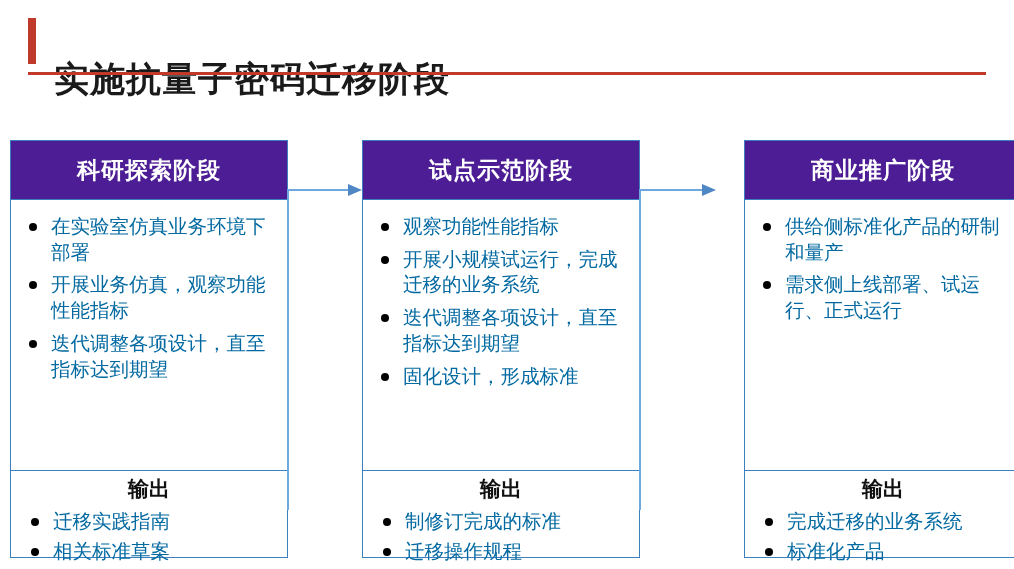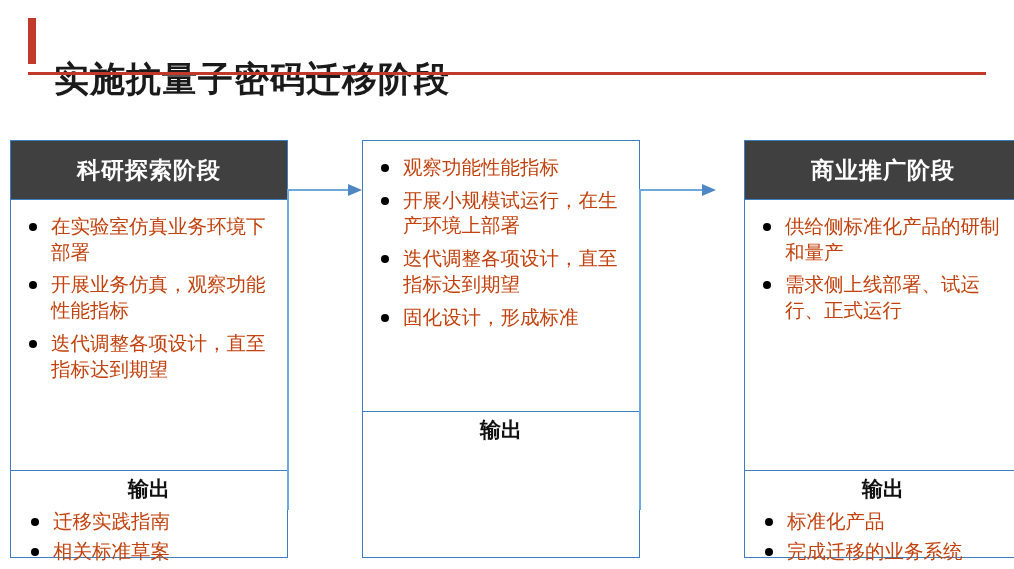--- a/index.html
+++ b/index.html
@@ -60,21 +60,21 @@
     border: 1px solid #3b7fbf;
     box-sizing: border-box;
     background: #ffffff;
   }
   #col1 { left: 10px; }
   #col2 { left: 362px; }
   #col3 { left: 744px; }
 
   .col-header {
     height: 58px;
-    background: #404040;
+    background: #4c1d95;
     display: flex;
     align-items: center;
     justify-content: center;
     color: #ffffff;
     font-size: 23px;
     font-weight: bold;
     letter-spacing: 1px;
     border-bottom: 1px solid #3b7fbf;
   }
 
@@ -107,21 +107,21 @@
     list-style: none;
     margin: 0;
     padding: 0;
   }
   ul.bullets li {
     position: relative;
     padding-left: 26px;
     margin-bottom: 7px;
     font-size: 19.5px;
     line-height: 1.32;
-    color: #c2410c;
+    color: #0369a1;
   }
   ul.bullets li::before {
     content: "";
     position: absolute;
     left: 4px;
     top: 9px;
     width: 8px;
     height: 8px;
     border-radius: 50%;
     background: #000000;
@@ -160,46 +160,53 @@
   <div class="output-title">输出</div>
   <div class="output-body">
     <ul class="bullets out">
       <li>迁移实践指南</li>
       <li>相关标准草案</li>
     </ul>
   </div>
 </div>
 
 <div class="col" id="col2">
+  <div class="col-header">试点示范阶段</div>
   <div class="col-body">
     <ul class="bullets">
       <li>观察功能性能指标</li>
-      <li>开展小规模试运行，在生产环境上部署</li>
+      <li>开展小规模试运行，完成迁移的业务系统</li>
       <li>迭代调整各项设计，直至指标达到期望</li>
       <li>固化设计，形成标准</li>
     </ul>
   </div>
   <div class="divider"></div>
   <div class="output-title">输出</div>
+  <div class="output-body">
+    <ul class="bullets out">
+      <li>制修订完成的标准</li>
+      <li>迁移操作规程</li>
+    </ul>
+  </div>
 </div>
 
 <div class="col" id="col3">
   <div class="col-header">商业推广阶段</div>
   <div class="col-body">
     <ul class="bullets">
       <li>供给侧标准化产品的研制和量产</li>
       <li>需求侧上线部署、试运行、正式运行</li>
     </ul>
   </div>
   <div class="divider"></div>
   <div class="output-title">输出</div>
   <div class="output-body">
     <ul class="bullets out">
+      <li>完成迁移的业务系统</li>
       <li>标准化产品</li>
-      <li>完成迁移的业务系统</li>
     </ul>
   </div>
 </div>
 
 <svg class="connector" id="conn1" viewBox="0 0 84 360">
   <path d="M2 350 L2 30 L62 30" fill="none" stroke="#6fa8dc" stroke-width="2"></path>
   <polygon points="62,24 76,30 62,36" fill="#4f87c4"></polygon>
 </svg>
 
 <svg class="connector" id="conn2" viewBox="0 0 86 360">

